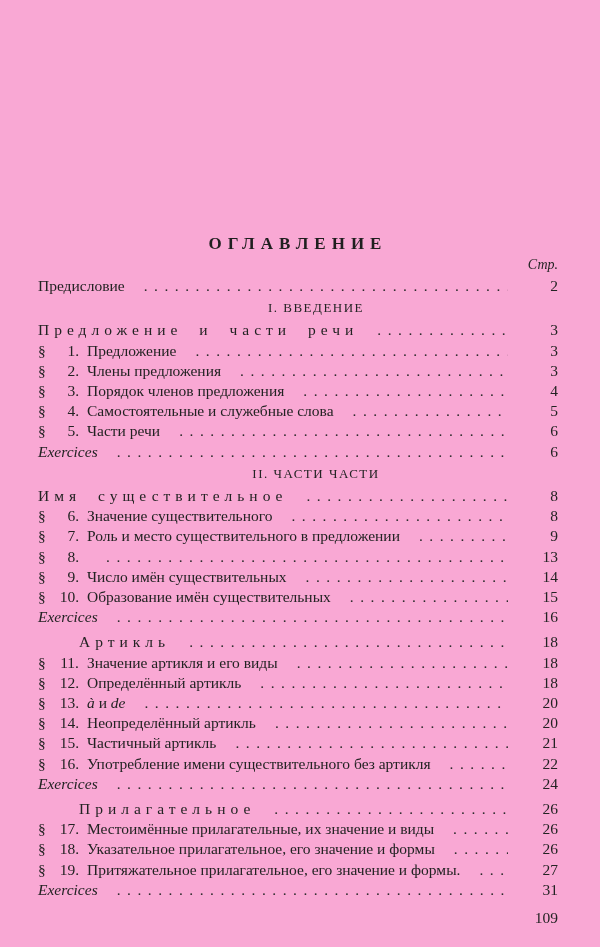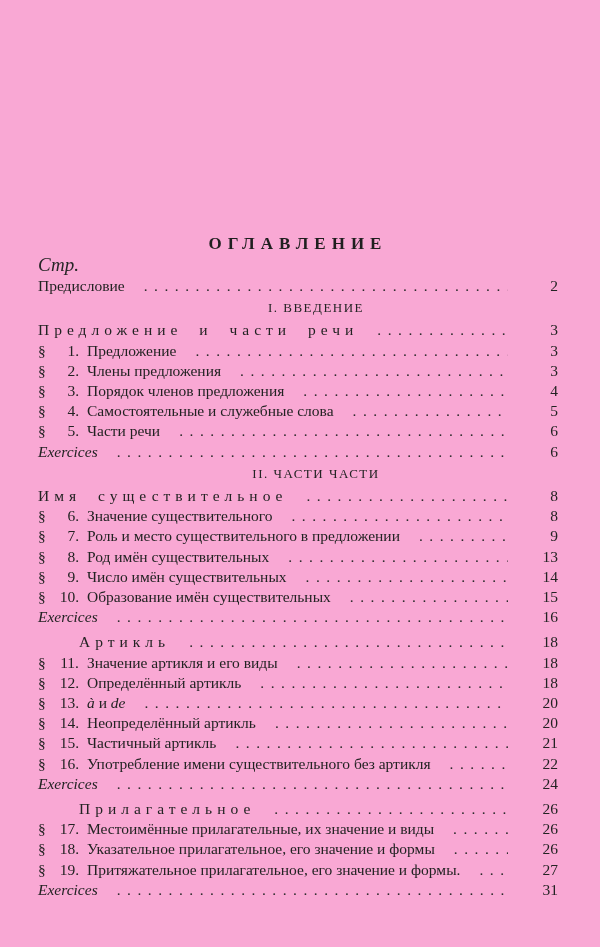--- a/index.html
+++ b/index.html
@@ -23,22 +23,23 @@
   .title {
     text-align: center;
     font-size: 17px;
     font-weight: 700;
     letter-spacing: 6px;
     line-height: 21px;
     color: #1f1f1f;
     white-space: nowrap;
   }
   .col-header {
+    text-align: right;
     font-style: italic;
-    font-size: 19px;
+    font-size: 14px;
     line-height: 15px;
     margin-top: 3px;
     color: #262626;
   }
   .toc { margin-top: 4px; }
   .row {
     display: flex;
     align-items: baseline;
     line-height: 20.2px;
     font-size: 15.5px;
@@ -199,21 +200,20 @@
           <span class="txt">Роль и место существительного в предложении</span>
         </span>
         <span class="dots"></span>
         <span class="pg">9</span>
       </div>
 
       <div class="row">
         <span class="label para">
           <span class="mark">§</span>
           <span class="num">8.</span>
-          <span class="txt">Род имён существительных</span>
         </span>
         <span class="dots"></span>
         <span class="pg">13</span>
       </div>
 
       <div class="row">
         <span class="label para">
           <span class="mark">§</span>
           <span class="num">9.</span>
           <span class="txt">Число имён существительных</span>
@@ -349,15 +349,16 @@
       </div>
 
       <div class="row">
         <span class="label it">Exercices</span>
         <span class="dots"></span>
         <span class="pg">31</span>
       </div>
 
     </div>
 
+    <div class="folio">109</div>
 
   </div>
 </div>
 
 </body></html>

